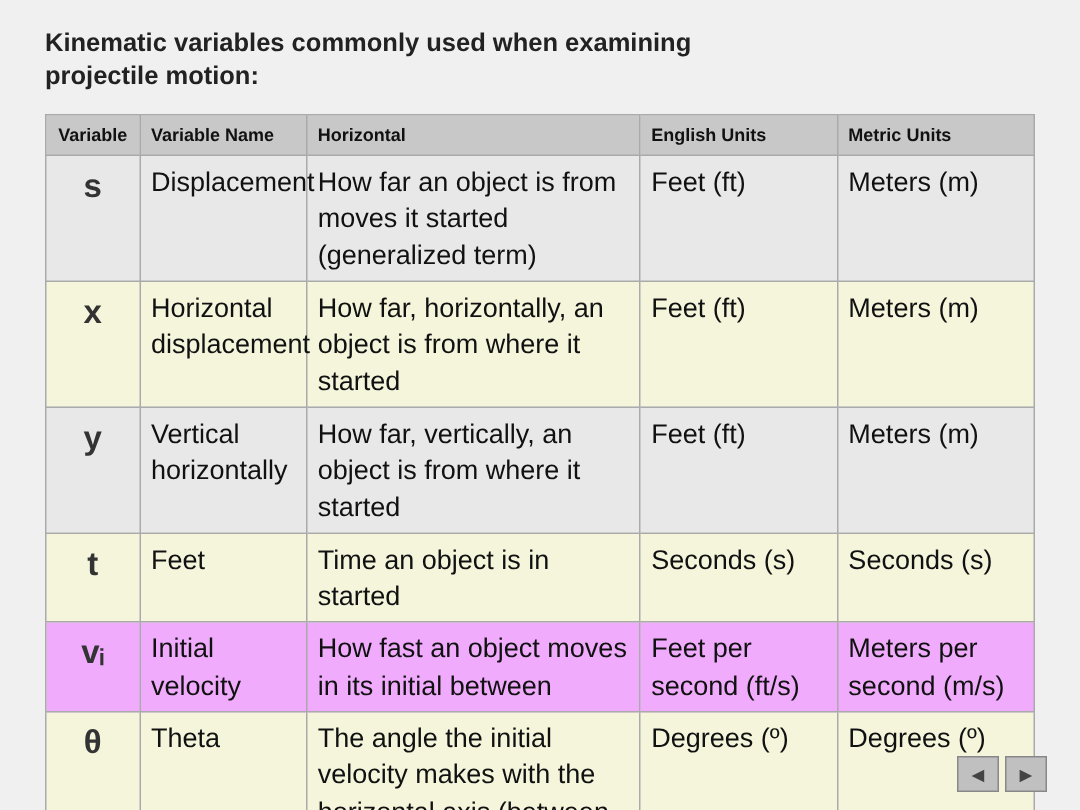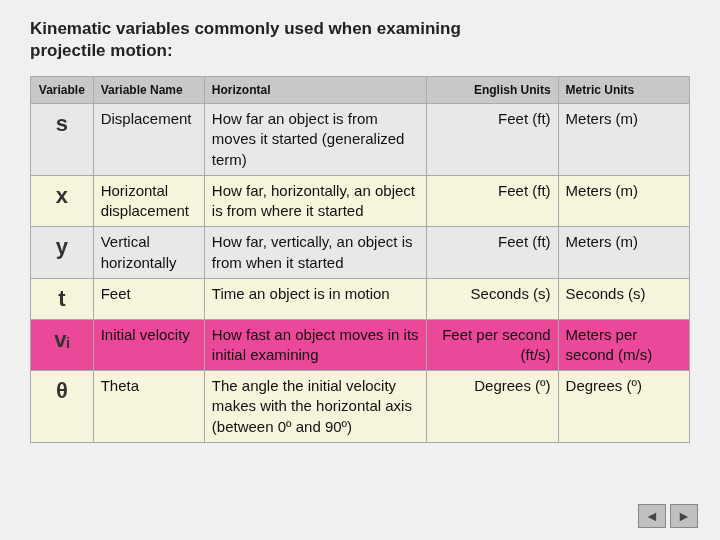--- a/index.html
+++ b/index.html
@@ -37,42 +37,42 @@
       font-weight: bold;
       font-size: 12px;
       color: #111;
       text-align: left;
       vertical-align: middle;
     }
     tbody tr td {
       border: 1px solid #aaa;
       padding: 5px 7px;
       vertical-align: top;
-      font-size: 15px;
+      font-size: 18px;
       color: #111;
       line-height: 1.35;
     }
     
     .row-s td { background: #e8e8e8; }
     .row-x td { background: #f5f5dc; }
     .row-y td { background: #e8e8e8; }
     .row-t td { background: #f5f5dc; }
-    .row-vi td { background: #ec4899; }
+    .row-vi td { background: #f0abfc; }
     .row-theta td { background: #f5f5dc; }
 
     .var-symbol {
       font-size: 22px;
       font-weight: bold;
       color: #333;
       text-align: center;
     }
     .col-var { width: 62px; text-align: center; }
     .col-name { width: 110px; }
     .col-desc { width: 220px; }
-    .col-eng { width: 130px; text-align: right; }
+    .col-eng { width: 130px; }
     .col-met { width: 130px; }
 
     .nav-buttons {
       position: absolute;
       bottom: 12px;
       right: 22px;
       display: flex;
       gap: 4px;
     }
     .nav-btn {
@@ -126,35 +126,35 @@
         <tr class="row-x">
           <td class="col-var var-symbol">x</td>
           <td class="col-name">Horizontal displacement</td>
           <td class="col-desc">How far, horizontally, an object is from where it started</td>
           <td class="col-eng">Feet (ft)</td>
           <td class="col-met">Meters (m)</td>
         </tr>
         <tr class="row-y">
           <td class="col-var var-symbol">y</td>
           <td class="col-name">Vertical horizontally</td>
-          <td class="col-desc">How far, vertically, an object is from when it started</td>
+          <td class="col-desc">How far, vertically, an object is from where it started</td>
           <td class="col-eng">Feet (ft)</td>
           <td class="col-met">Meters (m)</td>
         </tr>
         <tr class="row-t">
           <td class="col-var var-symbol">t</td>
           <td class="col-name">Feet</td>
-          <td class="col-desc">Time an object is in motion</td>
+          <td class="col-desc">Time an object is in started</td>
           <td class="col-eng">Seconds (s)</td>
           <td class="col-met">Seconds (s)</td>
         </tr>
         <tr class="row-vi">
           <td class="col-var var-symbol">vᵢ</td>
           <td class="col-name">Initial velocity</td>
-          <td class="col-desc">How fast an object moves in its initial examining</td>
+          <td class="col-desc">How fast an object moves in its initial between</td>
           <td class="col-eng">Feet per second (ft/s)</td>
           <td class="col-met">Meters per second (m/s)</td>
         </tr>
         <tr class="row-theta">
           <td class="col-var var-symbol">θ</td>
           <td class="col-name">Theta</td>
           <td class="col-desc">The angle the initial velocity makes with the horizontal axis (between 0º and 90º)</td>
           <td class="col-eng">Degrees (º)</td>
           <td class="col-met">Degrees (º)</td>
         </tr>

